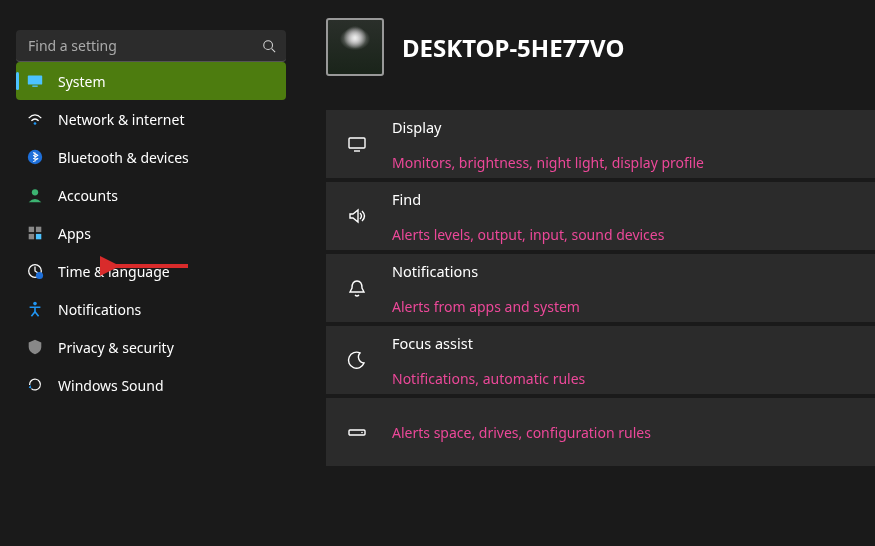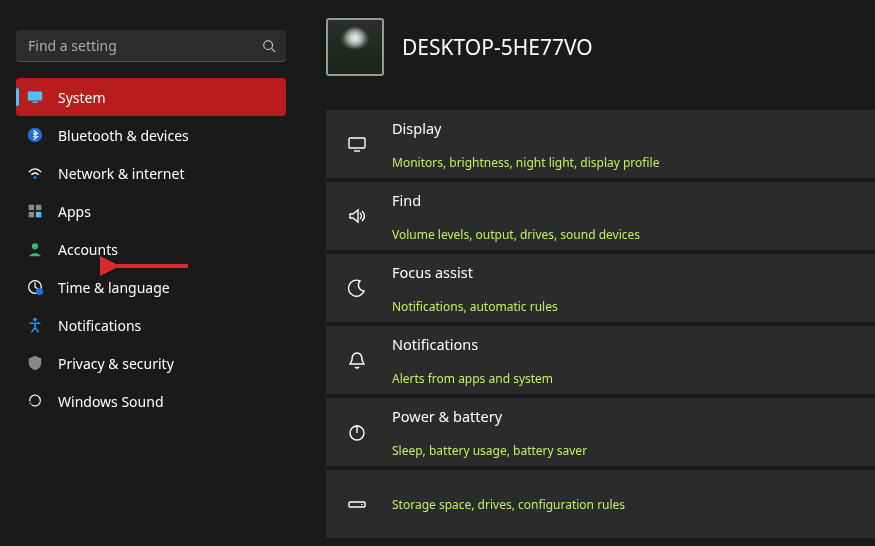--- a/index.html
+++ b/index.html
@@ -1,46 +1,46 @@
 <!DOCTYPE html>
 <html><head>
 <meta charset="utf-8">
 <style>
 html,body{margin:0;padding:0;background:#1a1a1a;font-family:"Segoe UI",system-ui,sans-serif;color:#fff;width:875px;height:546px;overflow:hidden}
 *{box-sizing:border-box}
 
 
 .sidebar{position:absolute;left:16px;top:30px;width:270px}
-.search{display:flex;align-items:center;background:#2c2c2c;border-bottom:1px solid #555;border-radius:4px;height:32px;padding:0 10px;margin-bottom:16px}
+.search{display:flex;align-items:center;background:#2c2c2c;border-bottom:1px solid #555;border-radius:4px;height:32px;padding:0 10px;margin-bottom:0}
 .search input{flex:1;background:transparent;border:none;outline:none;color:#ccc;font-size:14px;font-family:inherit}
 .search input::placeholder{color:#aaa}
 .search .mag{width:14px;height:14px;opacity:.8}
 
 .navitem{display:flex;align-items:center;height:38px;padding:0 10px;border-radius:4px;font-size:14px;cursor:pointer;position:relative}
-.navitem.selected{background:#b91c1c}
+.navitem.selected{background:#4d7c0f}
 .navitem.selected::before{content:"";position:absolute;left:0;top:10px;bottom:10px;width:3px;background:#4cc2ff;border-radius:2px}
 .navitem .ico{width:18px;height:18px;margin-right:14px;display:flex;align-items:center;justify-content:center}
 .navitem span.lab{color:#fff}
 
 
 .arrow{position:absolute;left:100px;top:254px;pointer-events:none}
 
 
 .header{position:absolute;left:326px;top:18px;display:flex;align-items:center;gap:18px}
 .avatar{width:58px;height:58px;border:2px solid #999;border-radius:3px;background:radial-gradient(circle at 50% 40%, #bbb 0%, #555 30%, #1b1b1b 70%);background-image:radial-gradient(circle at 50% 32%, #d0d0d0 0%, #888 12%, rgba(0,0,0,0) 25%),linear-gradient(#2a2f2a,#1a241a)}
 .avatar::after{content:"";display:block;width:100%;height:100%;background:radial-gradient(ellipse 40% 30% at 50% 35%, rgba(255,255,255,.7), rgba(0,0,0,0) 70%)}
-.pcname{font-size:21px;font-weight:400}
+.pcname{font-size:24px;font-weight:700}
 
 
 .cards{position:absolute;left:326px;right:0;top:110px;display:flex;flex-direction:column;gap:4px}
 .card{display:flex;align-items:center;background:#2b2b2b;height:68px;padding:0 20px;cursor:pointer}
 .card .cico{width:22px;height:22px;margin-right:24px;display:flex;align-items:center;justify-content:center;color:#fff}
 .card .ct{display:flex;flex-direction:column;gap:16px}
 .card .title{font-size:14.5px}
-.card .desc{font-size:12px;color:#bef264}
+.card .desc{font-size:14px;color:#ec4899}
 
 svg{display:block}
 </style>
 </head>
 <body>
 
 <div class="sidebar">
 
   <div class="search">
     <input type="text" placeholder="Find a setting" style="">
@@ -56,55 +56,55 @@
           <svg viewBox="0 0 20 20">
             <rect x="2" y="4" width="16" height="10" rx="1" fill="#4cc2ff"></rect>
             <rect x="7" y="15" width="6" height="1.5" fill="#4cc2ff"></rect>
           </svg>
         </span>
         <span class="lab">System</span>
       </div>
       <div class="navitem">
         <span class="ico">
           <svg viewBox="0 0 20 20">
-            <circle cx="10" cy="10" r="8" fill="#1e6fd9"></circle>
-            <path d="M8 5 L13 8 L8 12 M8 8 L13 12 L8 15 M10 5 V15" stroke="#fff" stroke-width="1.2" fill="none"></path>
-          </svg>
-        </span>
-        <span class="lab">Bluetooth &amp; devices</span>
-      </div>
-      <div class="navitem">
-        <span class="ico">
-          <svg viewBox="0 0 20 20">
             <path d="M3 9 Q10 2 17 9" stroke="#fff" stroke-width="1.4" fill="none"></path>
             <path d="M6 12 Q10 8 14 12" stroke="#fff" stroke-width="1.4" fill="none"></path>
             <circle cx="10" cy="15" r="1.5" fill="#2196f3"></circle>
           </svg>
         </span>
         <span class="lab">Network &amp; internet</span>
+      </div>
+      <div class="navitem">
+        <span class="ico">
+          <svg viewBox="0 0 20 20">
+            <circle cx="10" cy="10" r="8" fill="#1e6fd9"></circle>
+            <path d="M8 5 L13 8 L8 12 M8 8 L13 12 L8 15 M10 5 V15" stroke="#fff" stroke-width="1.2" fill="none"></path>
+          </svg>
+        </span>
+        <span class="lab">Bluetooth &amp; devices</span>
+      </div>
+      <div class="navitem">
+        <span class="ico">
+          <svg viewBox="0 0 20 20">
+            <circle cx="10" cy="7" r="3.5" fill="#3cb371"></circle>
+            <path d="M3 18 Q10 11 17 18 Z" fill="#3cb371"></path>
+          </svg>
+        </span>
+        <span class="lab">Accounts</span>
       </div>
       <div class="navitem">
         <span class="ico">
           <svg viewBox="0 0 20 20">
             <rect x="3" y="3" width="6" height="6" fill="#888"></rect>
             <rect x="11" y="3" width="6" height="6" fill="#888"></rect>
             <rect x="3" y="11" width="6" height="6" fill="#888"></rect>
             <rect x="11" y="11" width="6" height="6" fill="#4cc2ff"></rect>
           </svg>
         </span>
         <span class="lab">Apps</span>
-      </div>
-      <div class="navitem">
-        <span class="ico">
-          <svg viewBox="0 0 20 20">
-            <circle cx="10" cy="7" r="3.5" fill="#3cb371"></circle>
-            <path d="M3 18 Q10 11 17 18 Z" fill="#3cb371"></path>
-          </svg>
-        </span>
-        <span class="lab">Accounts</span>
       </div>
       <div class="navitem">
         <span class="ico">
           <svg viewBox="0 0 20 20">
             <circle cx="10" cy="10" r="7" stroke="#fff" stroke-width="1.4" fill="none"></circle>
             <path d="M10 5 V10 L13 12" stroke="#fff" stroke-width="1.4" fill="none"></path>
             <circle cx="15" cy="15" r="4" fill="#1e6fd9"></circle>
           </svg>
         </span>
         <span class="lab">Time &amp; language</span>
@@ -168,62 +168,50 @@
     <div class="card">
       <span class="cico">
         <svg viewBox="0 0 22 22">
           <path d="M4 9 H7 L12 5 V17 L7 13 H4 Z" stroke="#fff" stroke-width="1.4" fill="none"></path>
           <path d="M14 8 Q17 11 14 14" stroke="#fff" stroke-width="1.4" fill="none"></path>
           <path d="M16 6 Q21 11 16 16" stroke="#fff" stroke-width="1.4" fill="none"></path>
         </svg>
       </span>
       <span class="ct">
         <span class="title">Find</span>
-        <span class="desc">Volume levels, output, drives, sound devices</span>
+        <span class="desc">Alerts levels, output, input, sound devices</span>
+      </span>
+    </div>
+    <div class="card">
+      <span class="cico">
+        <svg viewBox="0 0 22 22">
+          <path d="M11 4 Q16 4 16 11 L18 15 H4 L6 11 Q6 4 11 4 Z" stroke="#fff" stroke-width="1.4" fill="none"></path>
+          <path d="M9 18 Q11 20 13 18" stroke="#fff" stroke-width="1.4" fill="none"></path>
+        </svg>
+      </span>
+      <span class="ct">
+        <span class="title">Notifications</span>
+        <span class="desc">Alerts from apps and system</span>
       </span>
     </div>
     <div class="card">
       <span class="cico">
         <svg viewBox="0 0 22 22">
           <path d="M14 4 A8 8 0 1 0 18 14 A6 6 0 0 1 14 4 Z" stroke="#fff" stroke-width="1.4" fill="none"></path>
         </svg>
       </span>
       <span class="ct">
         <span class="title">Focus assist</span>
         <span class="desc">Notifications, automatic rules</span>
       </span>
     </div>
     <div class="card">
       <span class="cico">
         <svg viewBox="0 0 22 22">
-          <path d="M11 4 Q16 4 16 11 L18 15 H4 L6 11 Q6 4 11 4 Z" stroke="#fff" stroke-width="1.4" fill="none"></path>
-          <path d="M9 18 Q11 20 13 18" stroke="#fff" stroke-width="1.4" fill="none"></path>
-        </svg>
-      </span>
-      <span class="ct">
-        <span class="title">Notifications</span>
-        <span class="desc">Alerts from apps and system</span>
-      </span>
-    </div>
-    <div class="card">
-      <span class="cico">
-        <svg viewBox="0 0 22 22">
-          <circle cx="11" cy="12" r="7" stroke="#fff" stroke-width="1.4" fill="none"></circle>
-          <line x1="11" y1="4" x2="11" y2="12" stroke="#fff" stroke-width="1.4" fill="none"></line>
-        </svg>
-      </span>
-      <span class="ct">
-        <span class="title">Power &amp; battery</span>
-        <span class="desc">Sleep, battery usage, battery saver</span>
-      </span>
-    </div>
-    <div class="card">
-      <span class="cico">
-        <svg viewBox="0 0 22 22">
           <rect x="3" y="9" width="16" height="5" rx="1" stroke="#fff" stroke-width="1.4" fill="none"></rect>
           <circle cx="16" cy="11.5" r="0.8" fill="#fff"></circle>
         </svg>
       </span>
       <span class="ct">
-        <span class="desc">Storage space, drives, configuration rules</span>
+        <span class="desc">Alerts space, drives, configuration rules</span>
       </span>
     </div>
   </div>
 
 </body></html>

